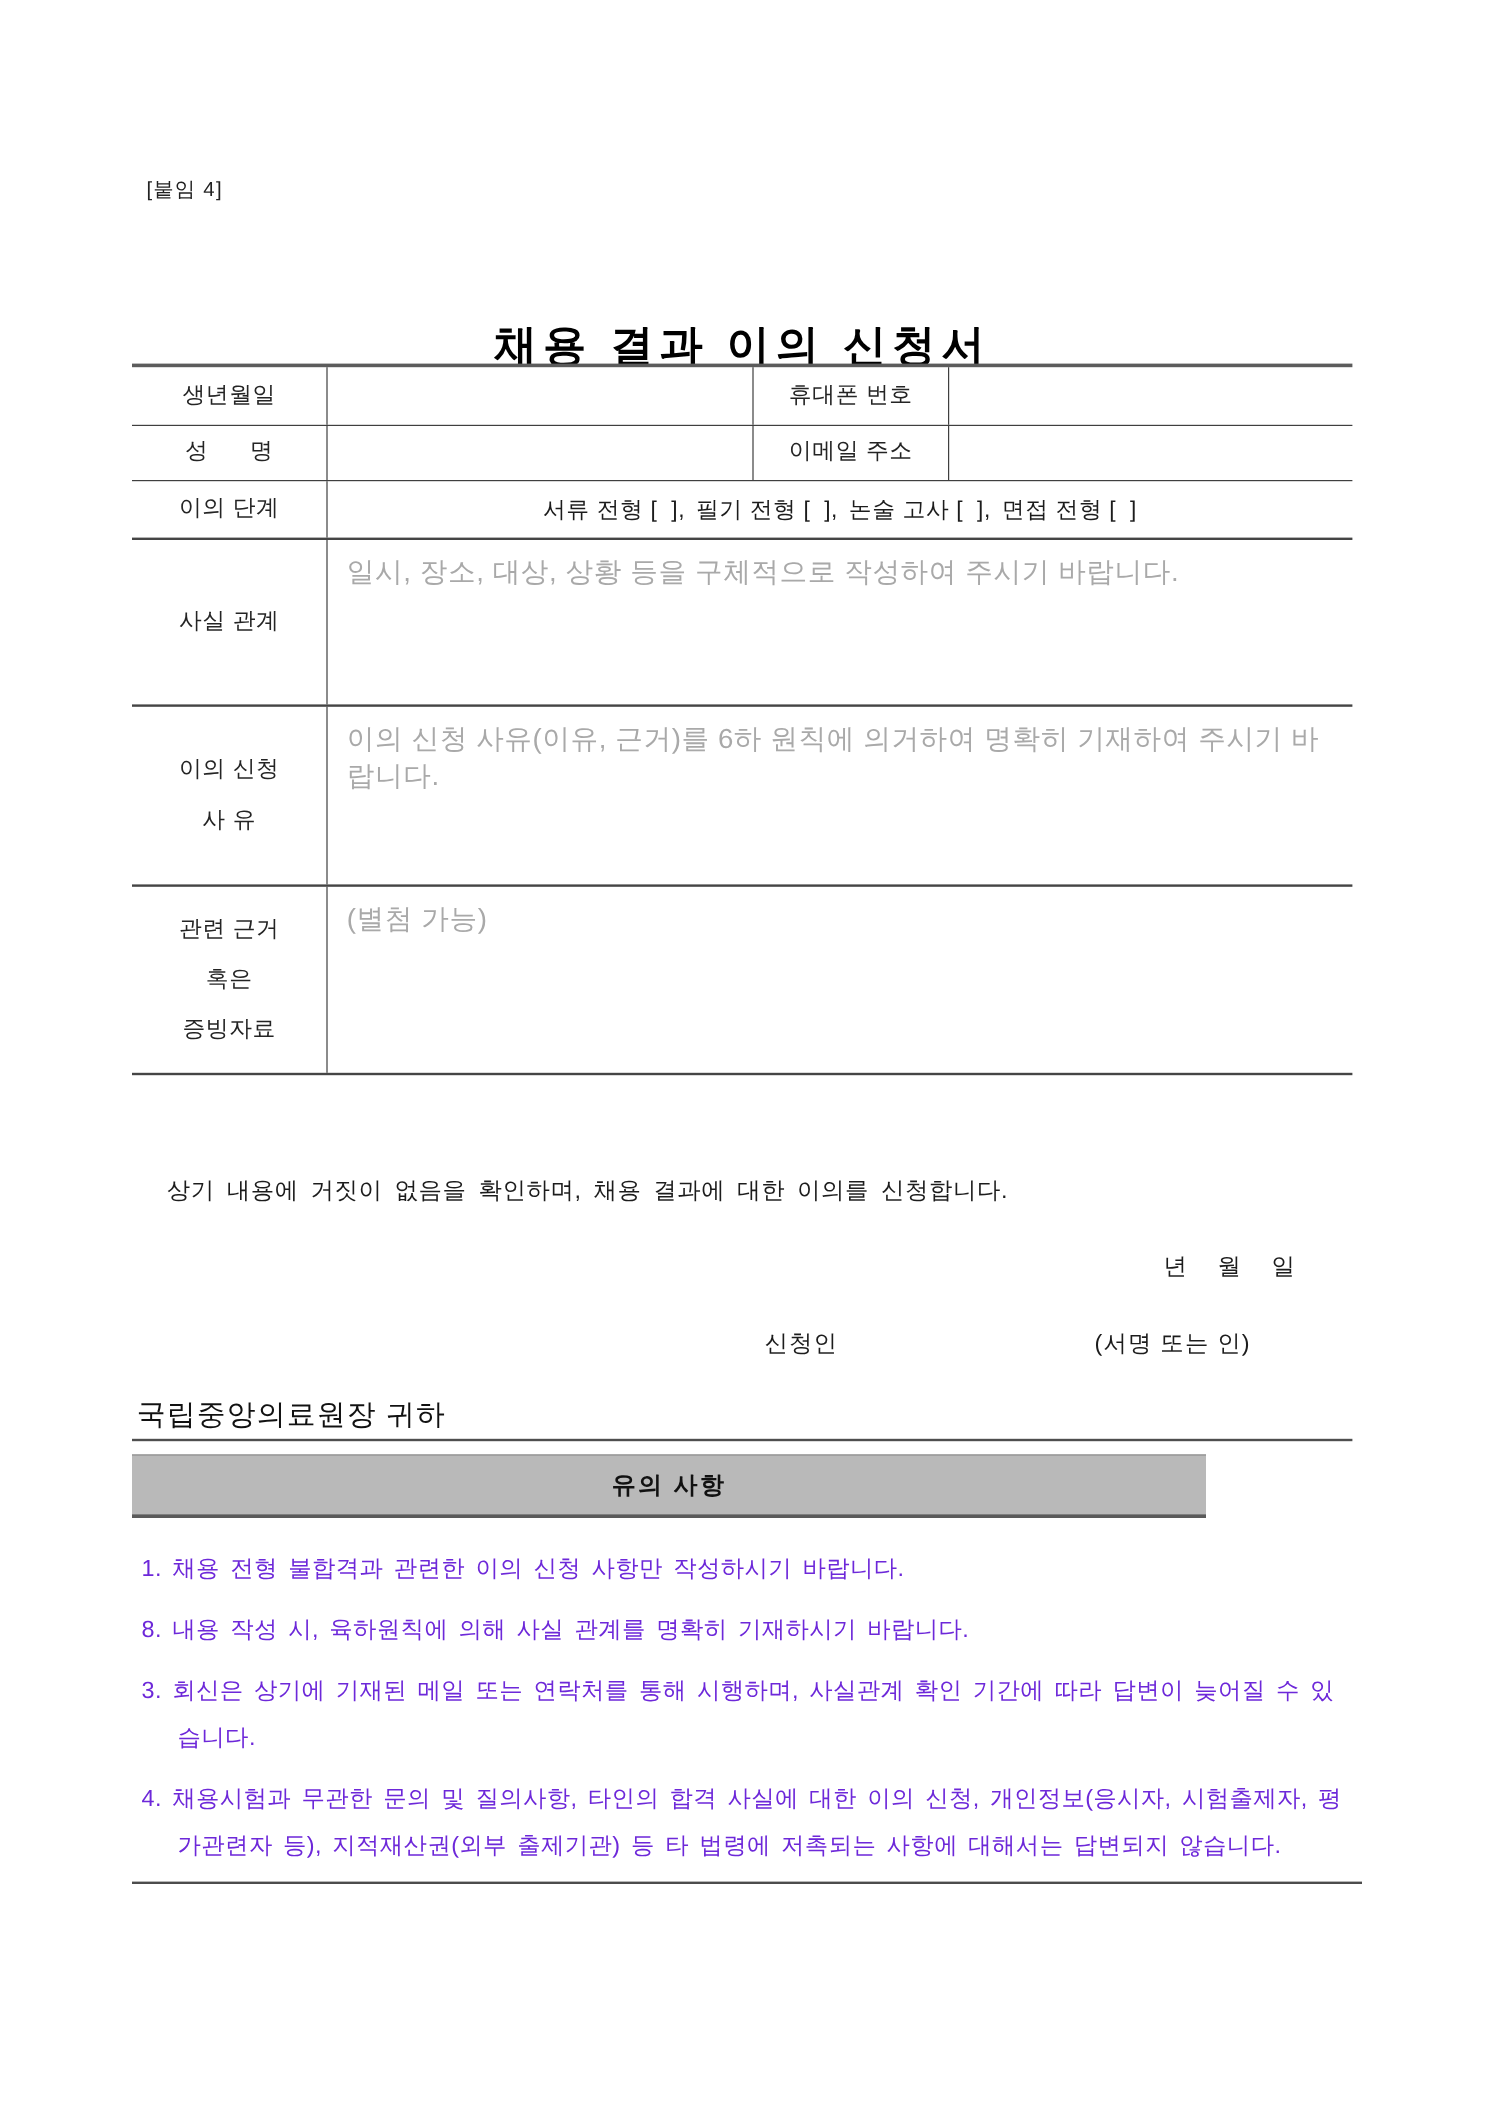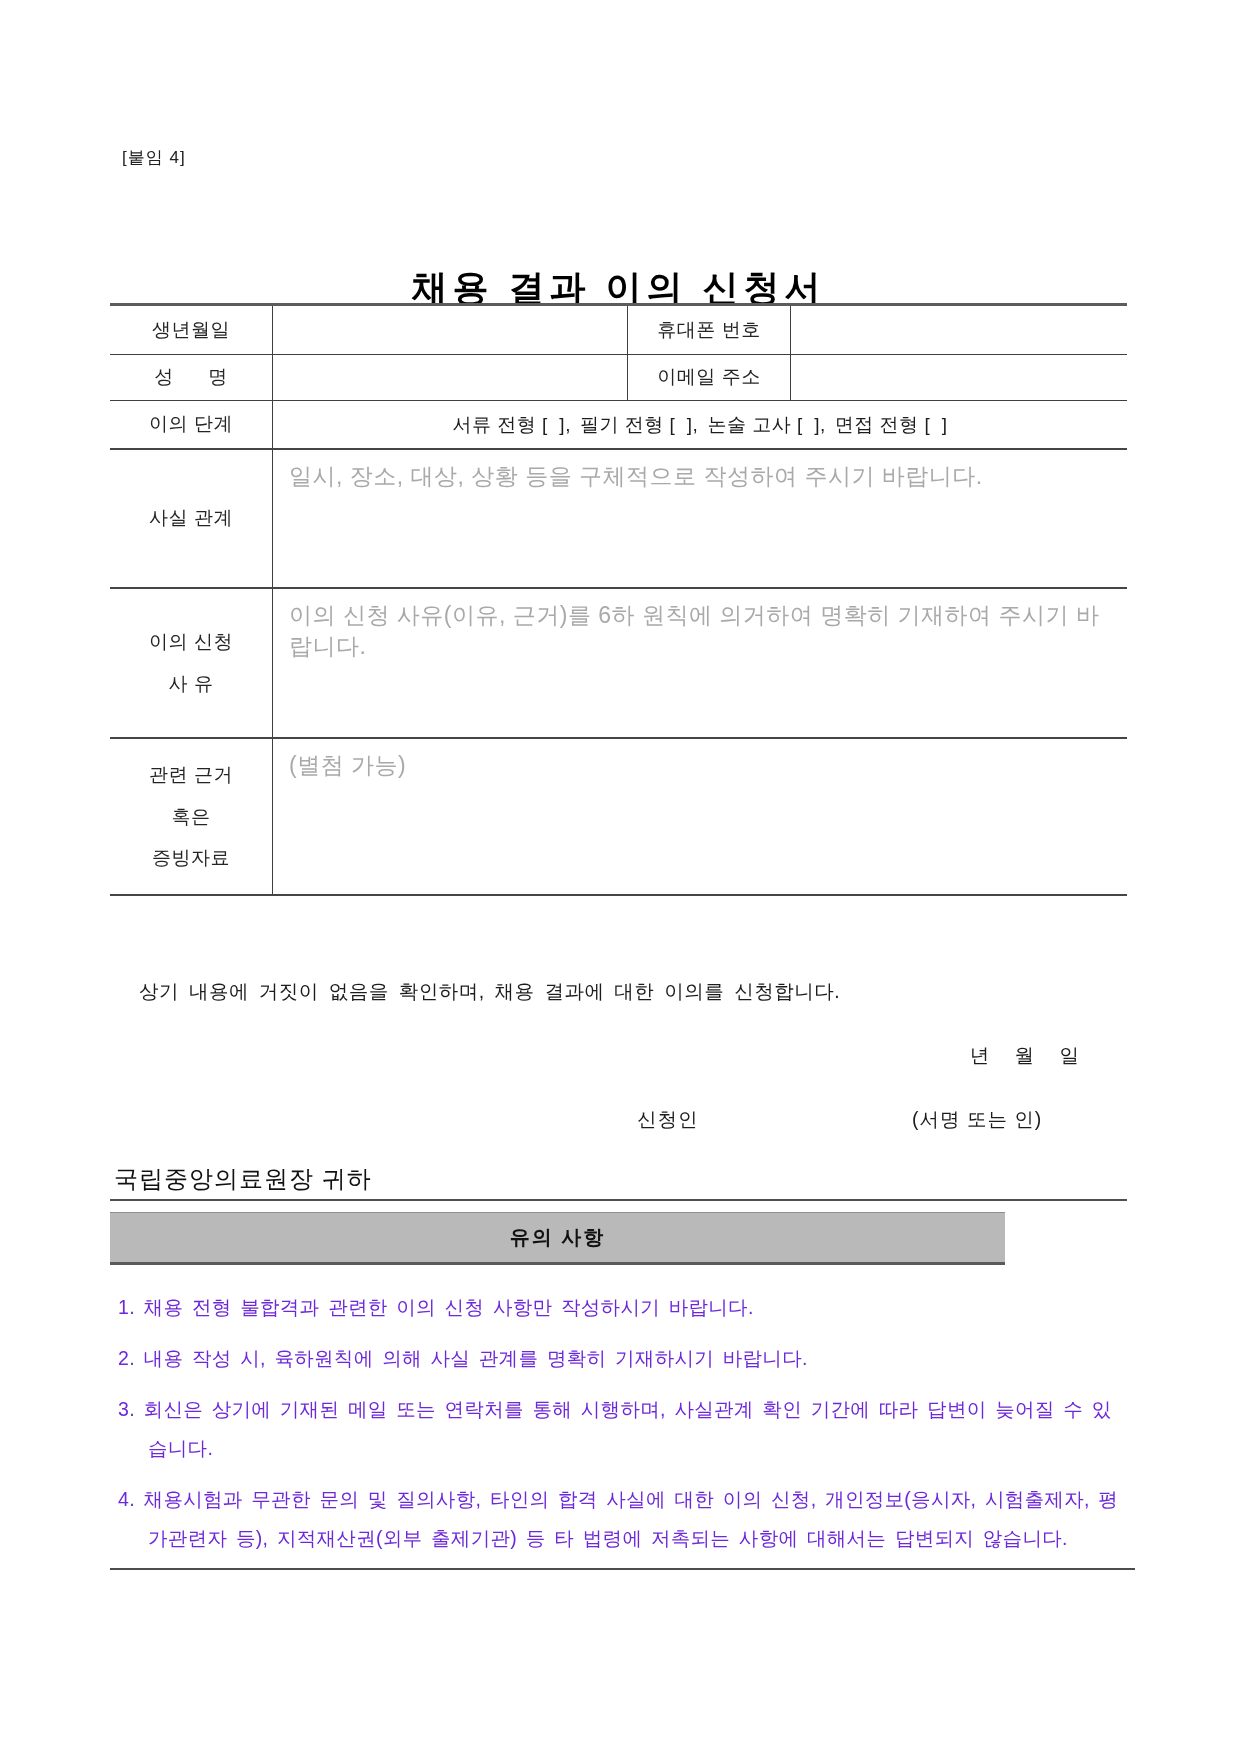--- a/index.html
+++ b/index.html
@@ -131,20 +131,20 @@
   <div class="addressee">국립중앙의료원장 귀하</div>
 
   <div class="rule-top"></div>
 
   <div class="notice-header">
     <span>유의 사항</span>
   </div>
 
   <div class="notes">
     <div class="note">1. 채용 전형 불합격과 관련한 이의 신청 사항만 작성하시기 바랍니다.</div>
-    <div class="note">2. 내용 작성 시, 육하원칙에 의해 사실 관계를 명확히 기재하시기 바랍니다.</div>
+    <div class="note">8. 내용 작성 시, 육하원칙에 의해 사실 관계를 명확히 기재하시기 바랍니다.</div>
     <div class="note">3. 회신은 상기에 기재된 메일 또는 연락처를 통해 시행하며, 사실관계 확인 기간에 따라 답변이 늦어질 수 있습니다.</div>
     <div class="note">4. 채용시험과 무관한 문의 및 질의사항, 타인의 합격 사실에 대한 이의 신청, 개인정보(응시자, 시험출제자, 평가관련자 등), 지적재산권(외부 출제기관) 등 타 법령에 저촉되는 사항에 대해서는 답변되지 않습니다.</div>
   </div>
 
   <div class="rule-bottom"></div>
 
 </div>
 
 </body></html>

